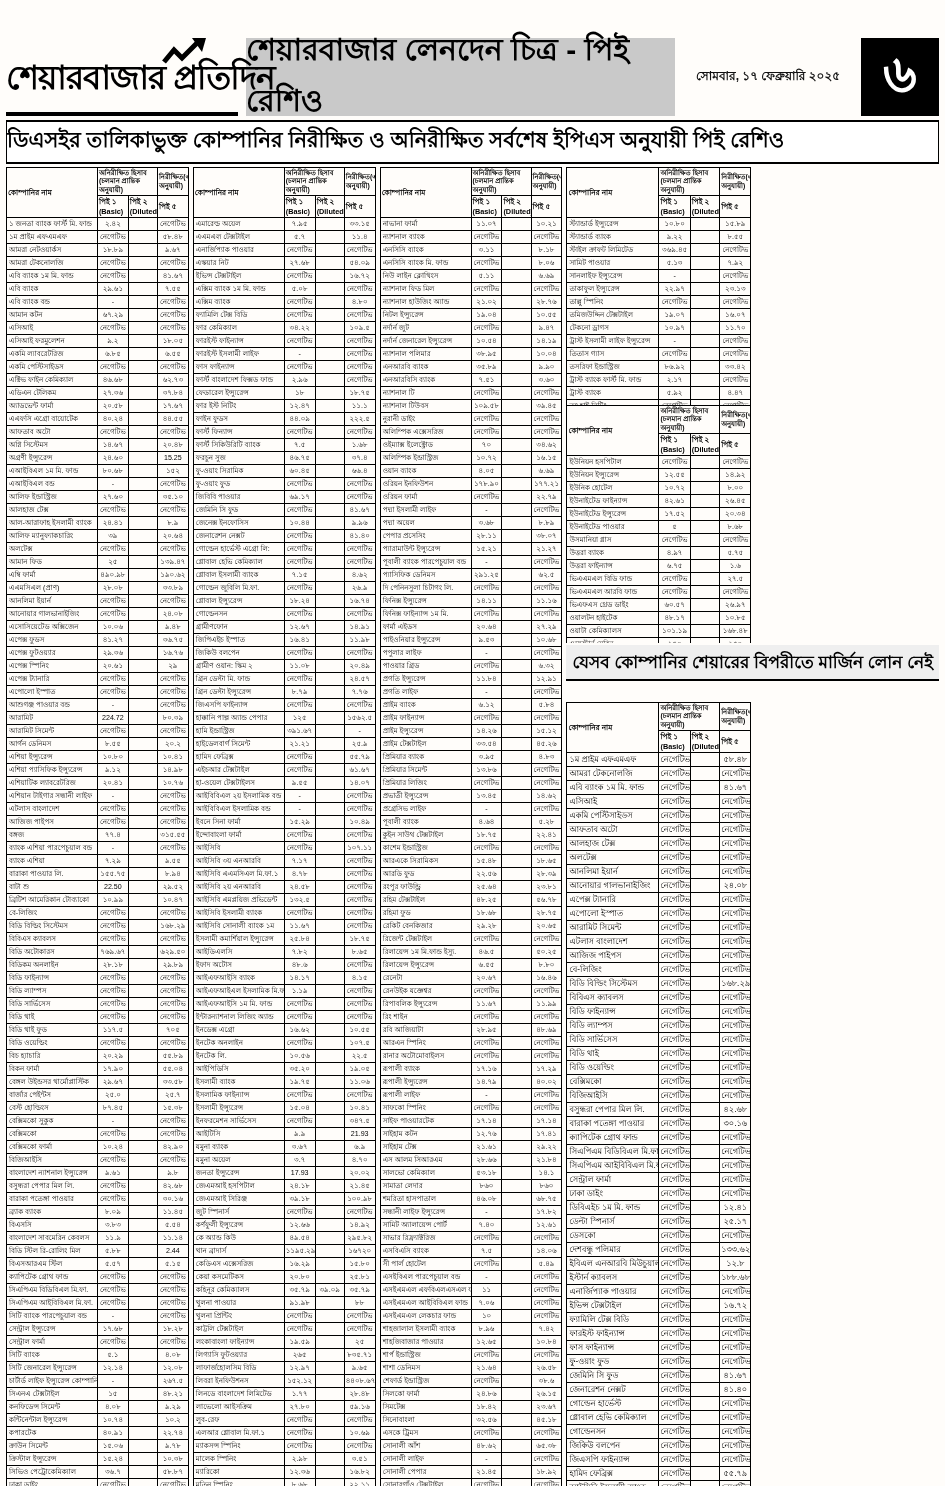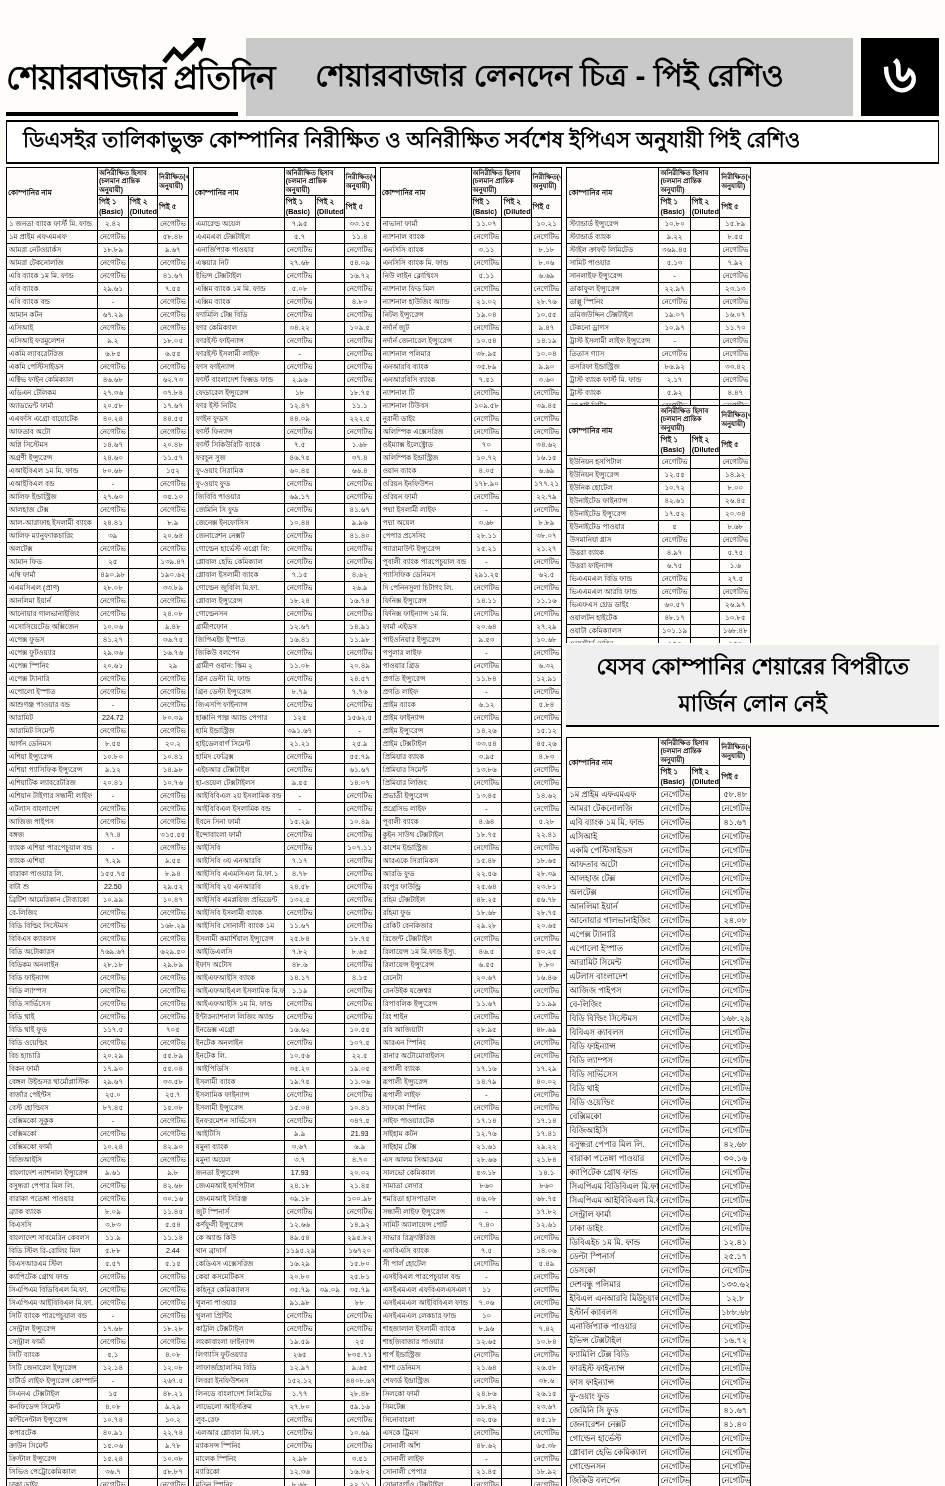--- a/index.html
+++ b/index.html
@@ -15,30 +15,30 @@
                border-bottom:4px solid #000; padding-bottom:4px; white-space:nowrap; }
   .logo-arrow { position:absolute; top:-2px; right:30px; }
   .main-title { flex:1; background:#c9c9c9; display:flex; align-items:center; justify-content:center;
                 font-size:30px; font-weight:bold; color:#000; }
   .date-box { width:170px; display:flex; align-items:center; justify-content:center;
               font-size:12px; font-weight:bold; color:#111; text-align:center; }
   .page-num { width:78px; background:#000; color:#fff; display:flex; align-items:center;
               justify-content:center; font-size:52px; font-weight:bold; }
 
   .subtitle-bar { border:2px solid #000; border-left:1px solid #000; border-right:1px solid #000;
-                  font-size:21px; font-weight:bold; padding:2px 4px 3px 16px; background:#fff; }
+                  font-size:21px; font-weight:bold; padding:2px 4px 3px 0; background:#fff; }
 
   
   .cols { display:flex; gap:4px; margin-top:3px; height:1330px; }
   .col { width:184px; overflow:hidden; }
   .right-zone { width:375px; display:flex; flex-wrap:wrap; align-content:flex-start; gap:0 4px; }
   .right-zone .half { width:185px; overflow:hidden; }
   .top-tables { height:238px; }
-  .margin-title { width:100%; font-size:22px; font-weight:bold; text-align:center;
-                  padding:4px 0 2px 0; background:#efefef; border-bottom:2px solid #000; margin:2px 0 10px 0; }
+  .margin-title { width:100%; font-size:17px; font-weight:bold; text-align:center;
+                  padding:4px 0 2px 0; background:#efefef; border-bottom:2px solid #000; margin:2px 0 21px 0; }
   .margin-tables { height:930px; }
 
   
   table.pe { width:100%; border-collapse:collapse; table-layout:fixed; }
   table.pe th, table.pe td { border:1px solid #000; overflow:hidden; white-space:nowrap; }
   table.pe thead th { font-size:7.3px; font-weight:bold; text-align:left; padding:1px 1px; line-height:1.25; white-space:normal; }
   table.pe thead .grp { font-size:6.8px; }
   td.nm  { font-size:7.1px; padding:0 2px; text-align:left; height:10.3px; }
   td.vl  { font-size:7.1px; text-align:center; padding:0 1px; }
   .mtab td.nm { height:13.4px; font-size:8.2px; }
@@ -54,20 +54,21 @@
     <div class="logo">
       <span class="logo-arrow">
         <svg width="46" height="30" viewBox="0 0 46 30">
           <polyline points="2,26 12,14 20,22 38,4" stroke="#000" stroke-width="5" fill="none"></polyline>
           <polygon points="30,2 44,2 40,16" fill="#000"></polygon>
         </svg>
       </span>
       <span class="logo-text">শেয়ারবাজার প্রতিদিন</span>
     </div>
     <div class="main-title">শেয়ারবাজার লেনদেন চিত্র - পিই রেশিও</div>
+    <div class="date-box">সোমবার, ১৭ ফেব্রুয়ারি ২০২৫</div>
     <div class="page-num">৬</div>
   </div>
 
   <div class="subtitle-bar">ডিএসইর তালিকাভুক্ত কোম্পানির নিরীক্ষিত ও অনিরীক্ষিত সর্বশেষ ইপিএস অনুযায়ী পিই রেশিও</div>
 
   <div class="cols">
     <div class="col">
         <table class="pe">
           <colgroup>
             <col class="c-name">
@@ -193,21 +194,21 @@
             <tr>
               <td class="nm">অগ্নি সিস্টেমস</td>
               <td class="vl">১৪.৬৭</td>
               <td class="vl"></td>
               <td class="vl">২০.৪৮</td>
             </tr>
             <tr>
               <td class="nm">অগ্রণী ইন্স্যুরেন্স</td>
               <td class="vl">২৪.৬০</td>
               <td class="vl"></td>
-              <td class="vl">১১.৫৭</td>
+              <td class="vl">15.25</td>
             </tr>
             <tr>
               <td class="nm">এআইবিএল ১ম মি. ফান্ড</td>
               <td class="vl">৮০.৬৮</td>
               <td class="vl"></td>
               <td class="vl">১৫২</td>
             </tr>
             <tr>
               <td class="nm">এআইবিএল বন্ড</td>
               <td class="vl">-</td>

